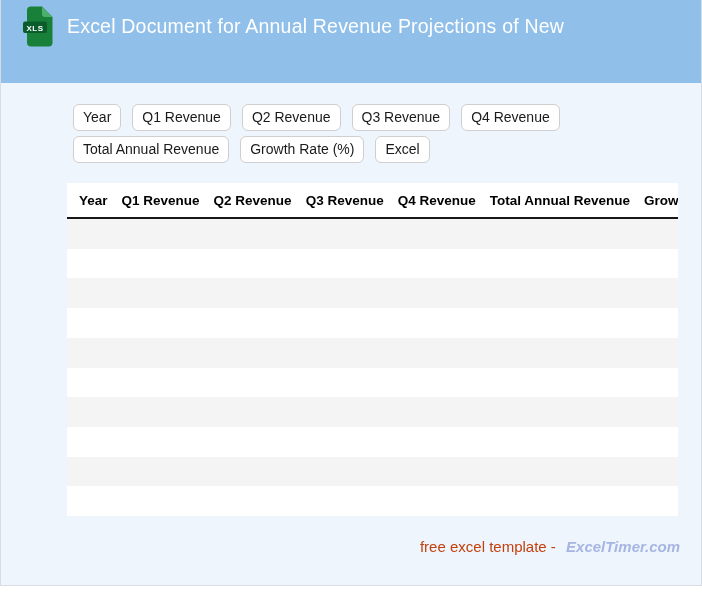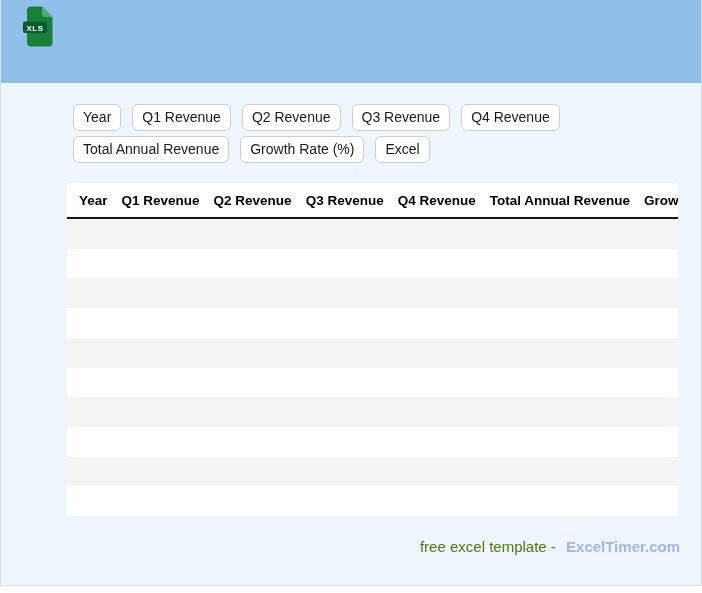--- a/index.html
+++ b/index.html
@@ -88,38 +88,38 @@
     line-height: 29.7px;
   }
   tbody tr:nth-child(odd)  td { background: #f4f4f4; }
   tbody tr:nth-child(even) td { background: #ffffff; }
   
   .footer {
     margin: 22px 21px 0 0;
     text-align: right;
     font-size: 15px;
   }
-  .footer .lead { color: #4d7c0f; font-weight: 400; }
-  .footer .brand { color: #a6b5e2; font-weight: bold; text-decoration: none; margin-left: 6px; }
+  .footer .lead { color: #c2410c; font-weight: 400; }
+  .footer .brand { color: #a6b5e2; font-weight: bold; text-decoration: none; margin-left: 6px; font-style: italic; }
 </style>
 </head>
 <body>
 
 <div class="page">
 
   <header class="hdr">
     <h1>
       <span class="xls-icon">
         <svg width="31" height="41" viewBox="0 0 31 41">
           <path d="M9 0.5 h11 l10.5 10.5 v25.5 q0 4 -4 4 H9 q-4 0 -4 -4 V4.5 q0 -4 4 -4 z" fill="#188038"></path>
           <path d="M20 0.5 l10.5 10.5 h-7.5 q-3 0 -3 -3 z" fill="#4caf6e"></path>
           <rect x="1" y="15.5" width="24" height="11.5" rx="2" fill="#0a5c2d"></rect>
           <text x="13" y="24.5" text-anchor="middle" font-family="Liberation Sans, sans-serif" font-size="8" font-weight="bold" fill="#ffffff" letter-spacing="0.5">XLS</text>
         </svg>
-      </span><br>
+      </span><span>Excel Document for Annual Revenue Projections of New</span><br>
     </h1>
   </header>
 
   <main>
 
     <div class="chips">
         <button class="chip">Year</button>
         <button class="chip">Q1 Revenue</button>
         <button class="chip">Q2 Revenue</button>
         <button class="chip">Q3 Revenue</button>

